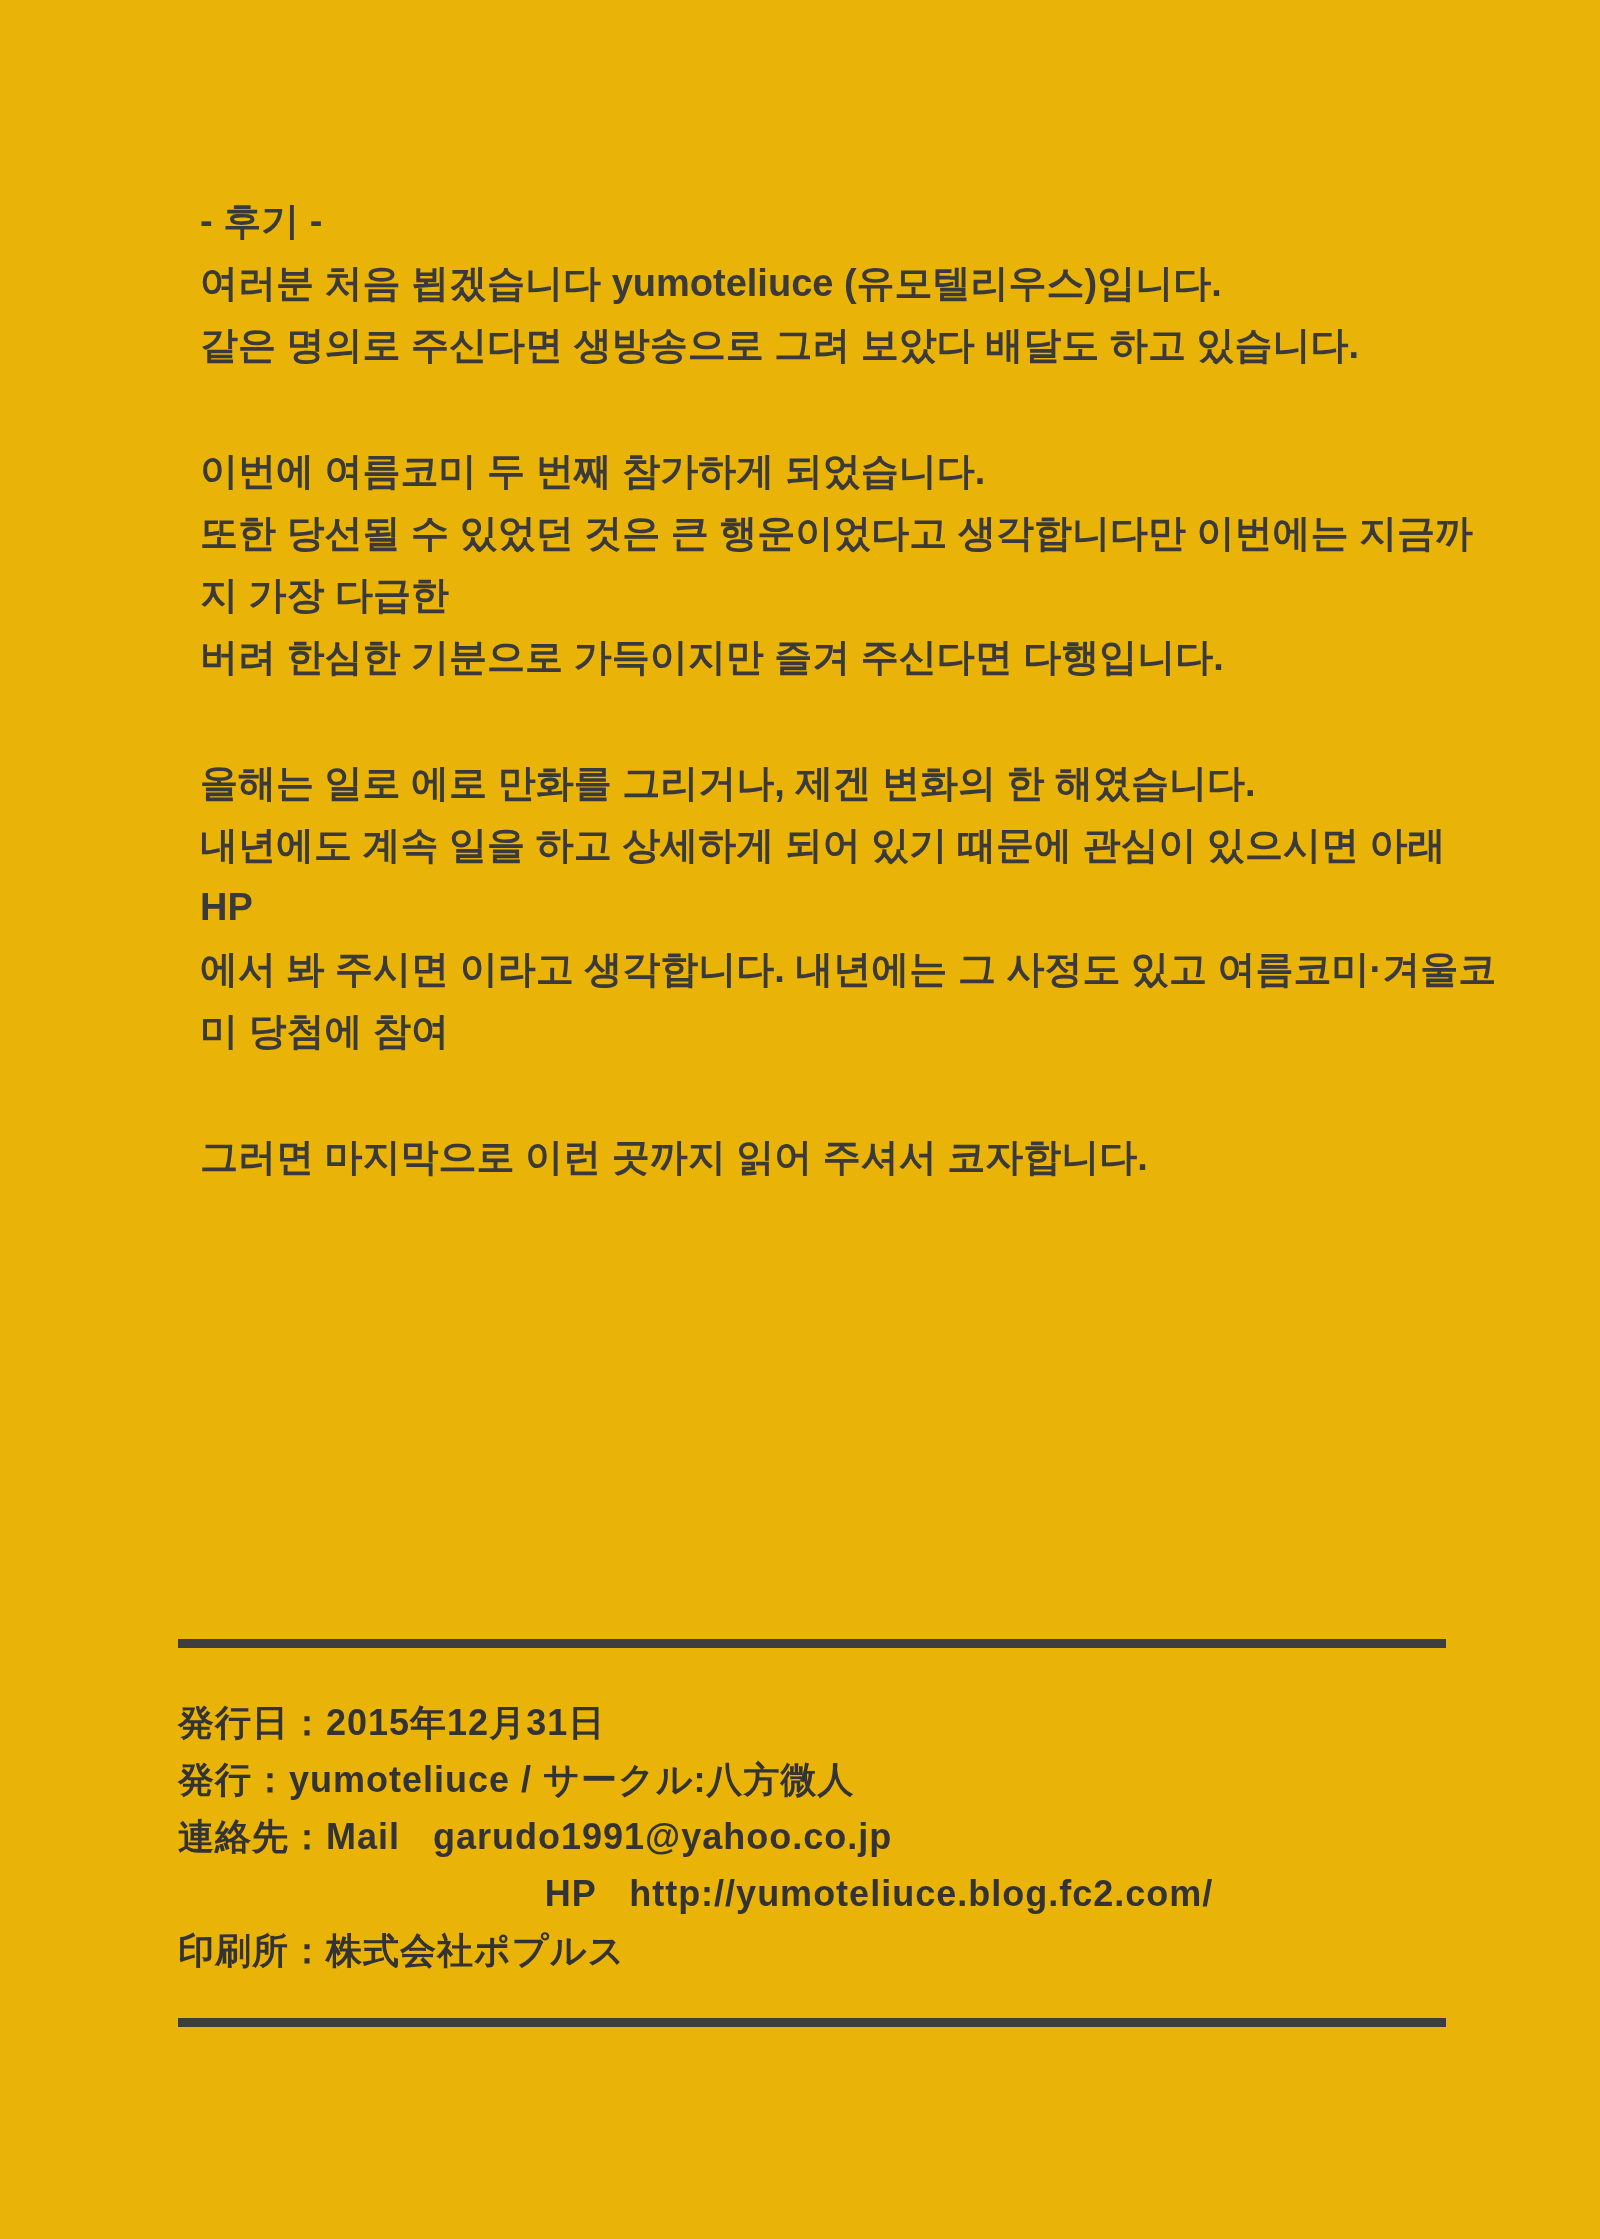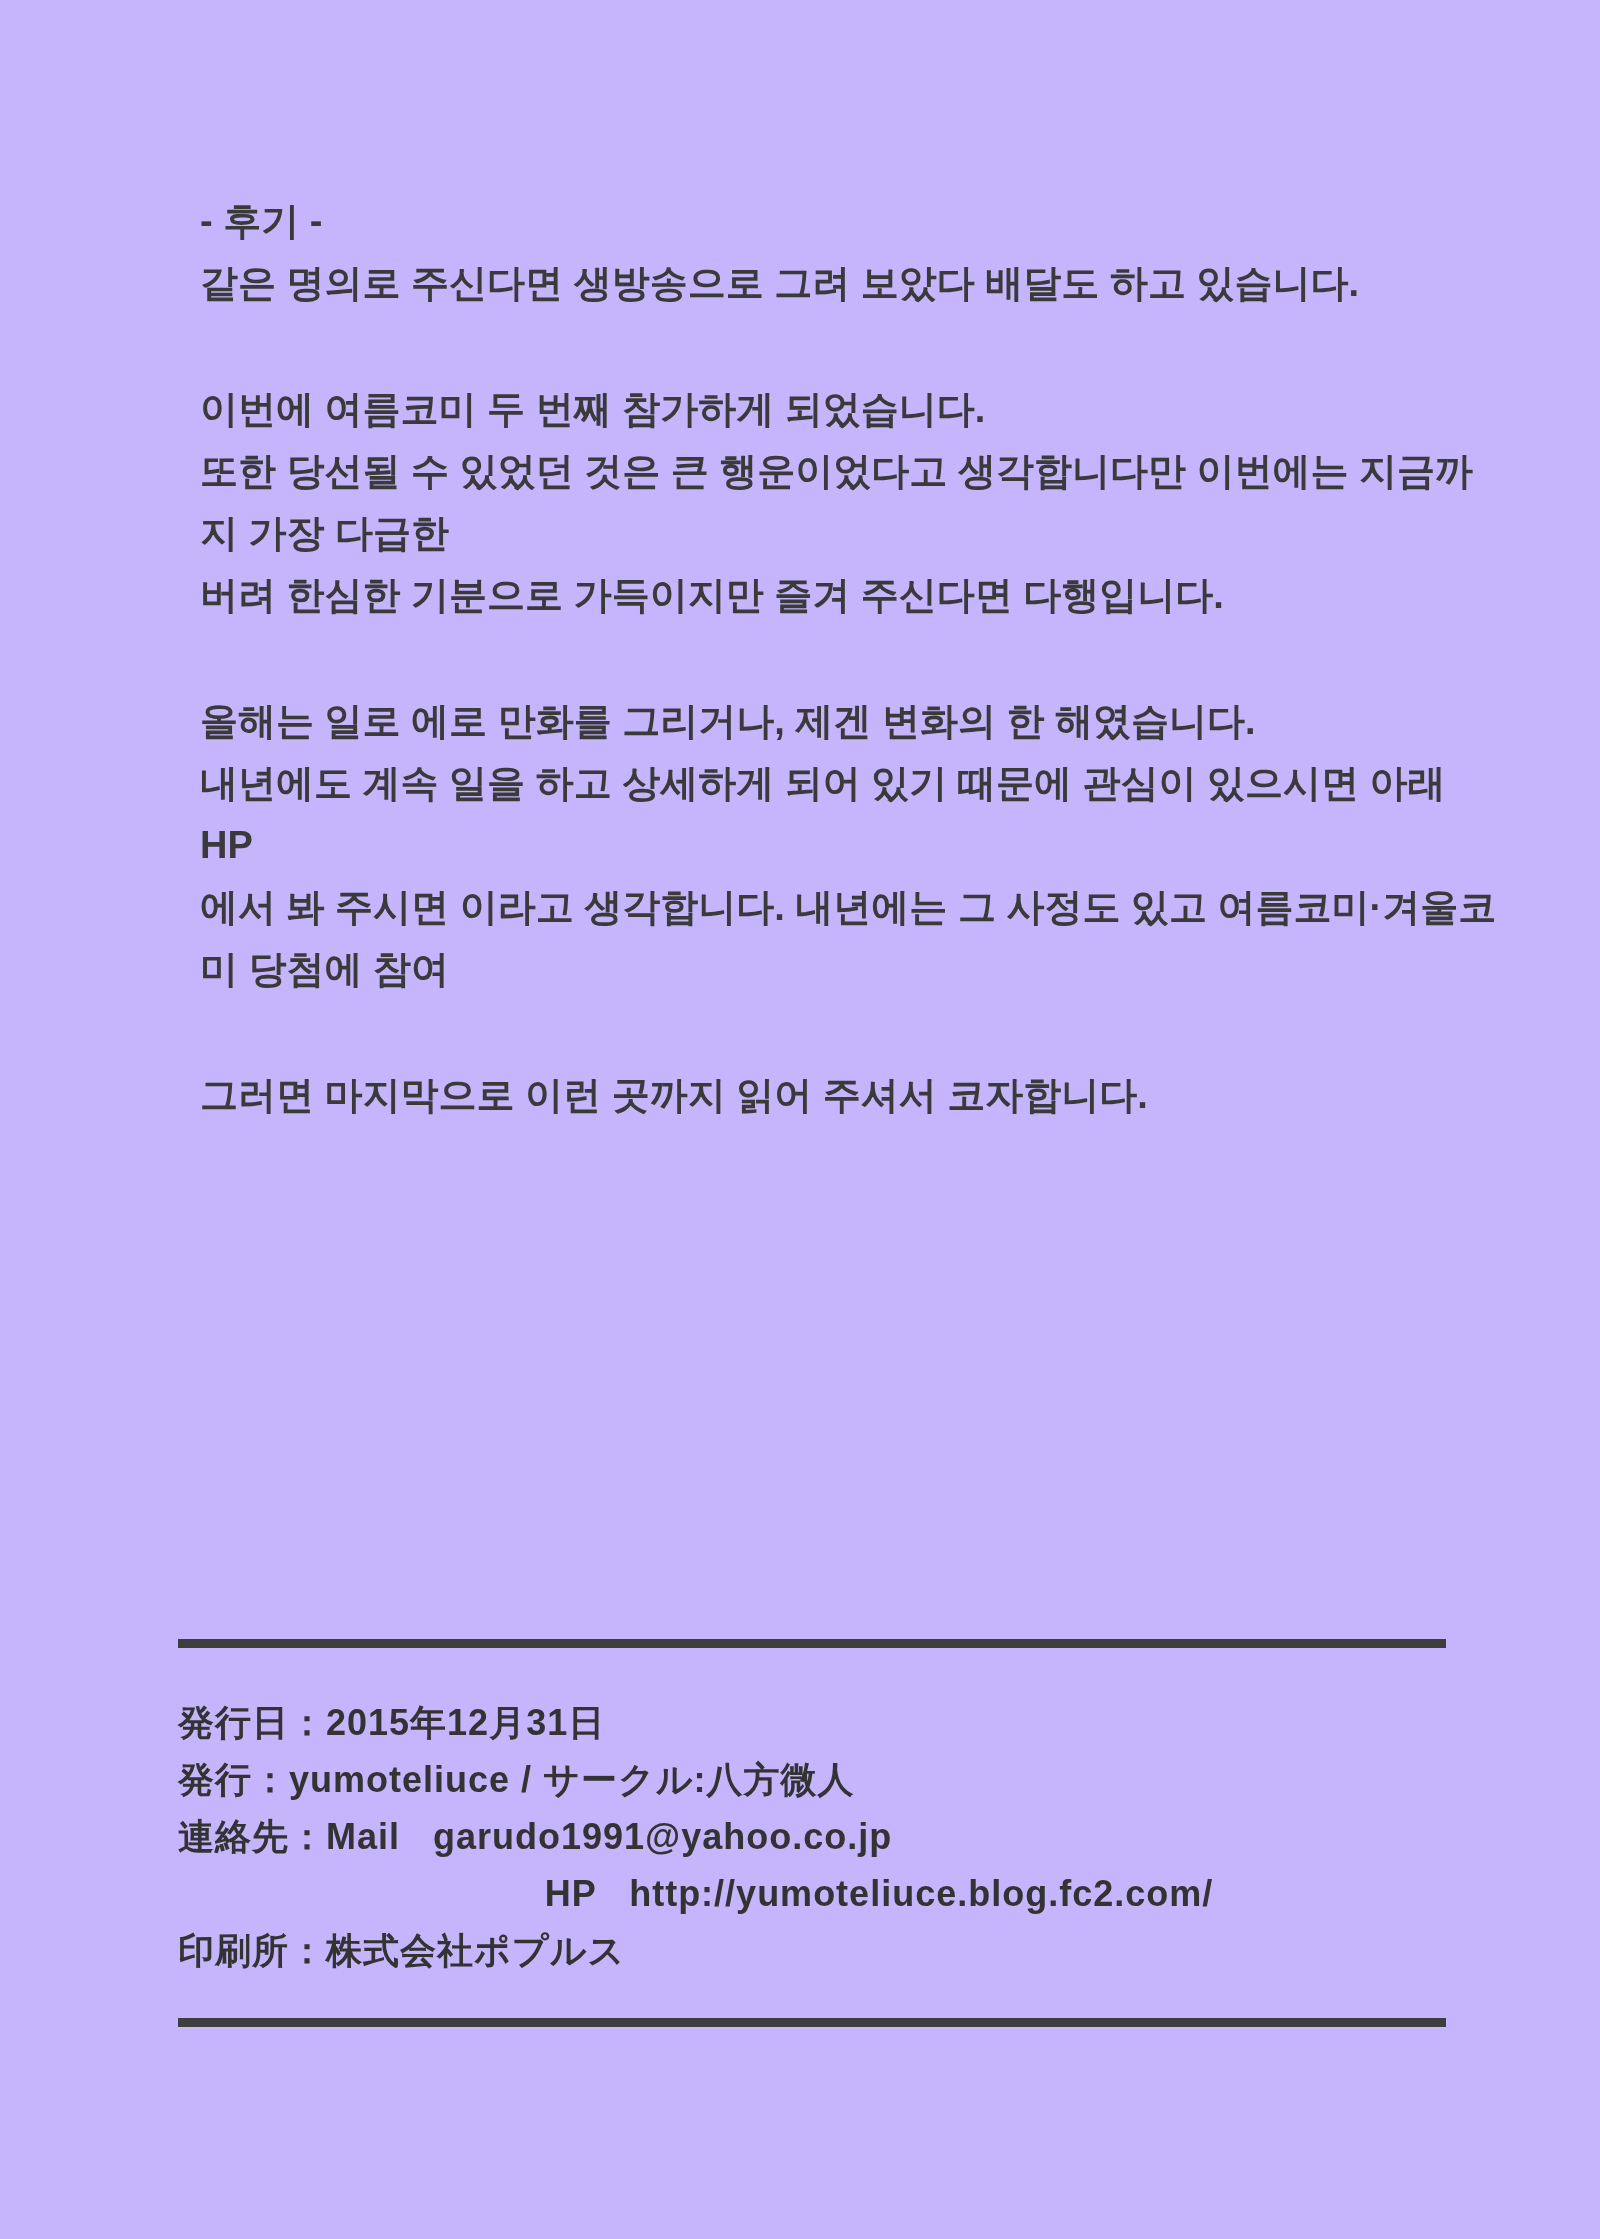--- a/index.html
+++ b/index.html
@@ -5,21 +5,21 @@
   html, body {
     margin: 0;
     padding: 0;
     background: #e8e8e8;
   }
   .page {
     position: relative;
     width: 1600px;
     height: 2239px;
     margin: 0 auto;
-    background: #c4b5fd;
+    background: #eab308;
     overflow: hidden;
     font-family: "Liberation Sans", "DejaVu Sans", sans-serif;
   }
   .afterword {
     position: absolute;
     left: 200px;
     top: 190px;
     width: 1300px;
     color: #3a3a3a;
     font-size: 38px;
@@ -69,20 +69,21 @@
 </style>
 </head>
 <body>
 
 <div class="page">
 
   <div class="afterword">
     <div class="line">- 후기 -</div>
 
     <div class="paragraph first">
+      <div class="line">여러분 처음 뵙겠습니다 yumoteliuce (유모텔리우스)입니다.</div>
       <div class="line">같은 명의로 주신다면 생방송으로 그려 보았다 배달도 하고 있습니다.</div>
     </div>
 
     <div class="paragraph">
       <div class="line">이번에 여름코미 두 번째 참가하게 되었습니다.</div>
       <div class="line">또한 당선될 수 있었던 것은 큰 행운이었다고 생각합니다만 이번에는 지금까지 가장 다급한</div>
       <div class="line">버려 한심한 기분으로 가득이지만 즐겨 주신다면 다행입니다.</div>
     </div>
 
     <div class="paragraph">

